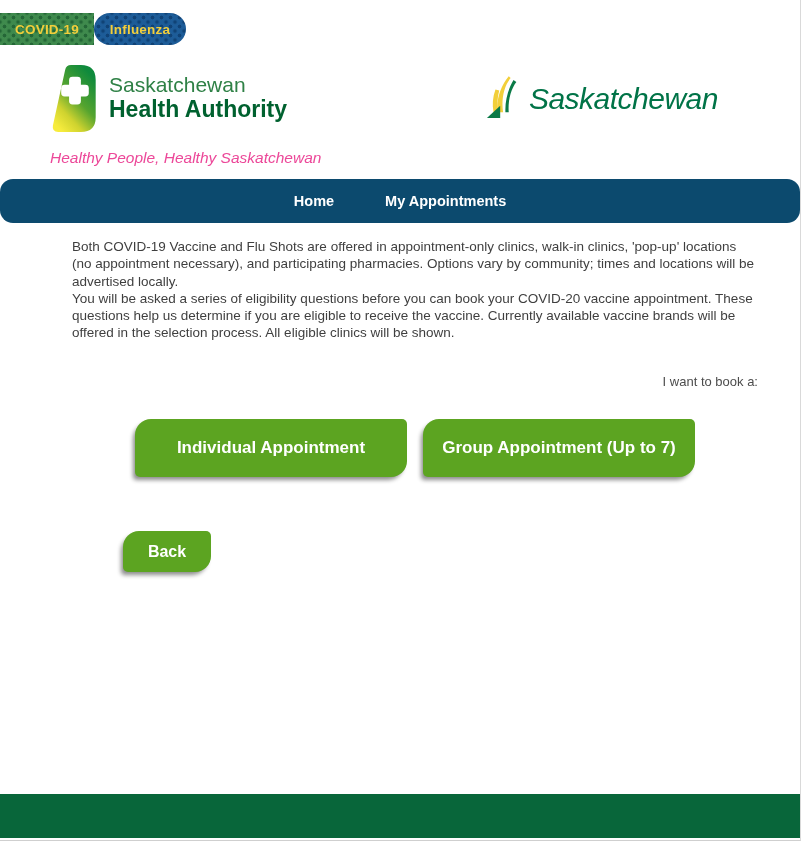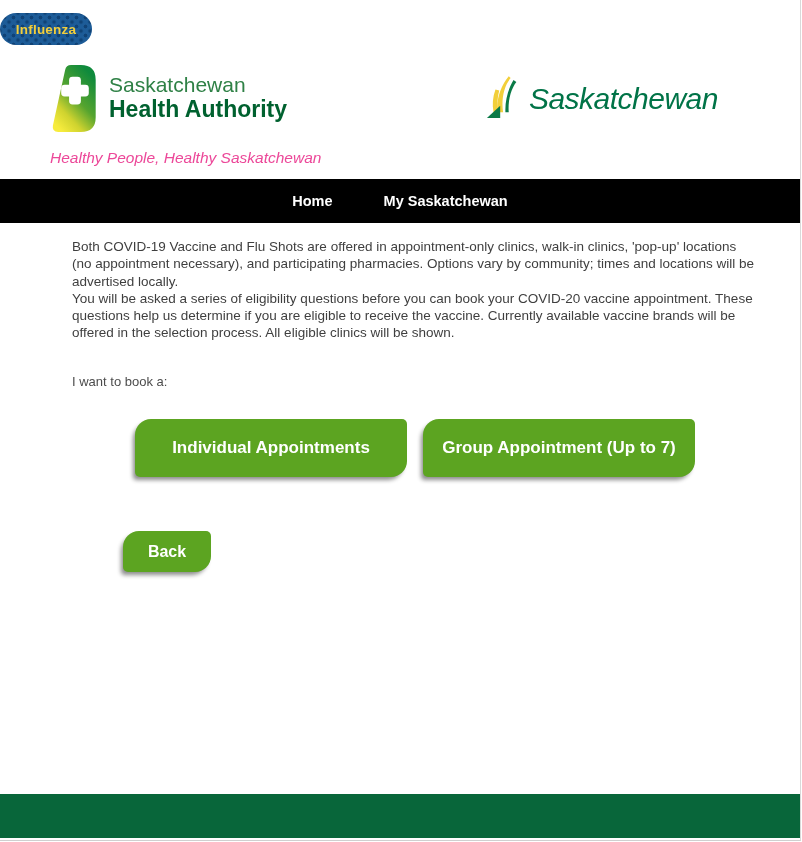--- a/index.html
+++ b/index.html
@@ -65,23 +65,24 @@
     margin: 16px 0 0 50px;
     font-style: italic;
     font-size: 15.5px;
     color: #ec4899;
   }
 
   
   .nav {
     margin-top: 12px;
     height: 44px;
-    background: #000000;
+    background: #0c4a6e;
     display: flex; align-items: center; justify-content: center;
     gap: 51px;
+    border-radius: 13px;
   }
   .nav-link {
     color: #ffffff; font-weight: 600; font-size: 14.5px;
     text-decoration: none; cursor: pointer;
   }
 
   
   .content {
     padding: 15px 42px 0 72px;
     color: #3f3f3f;
@@ -91,21 +92,21 @@
   .content p { margin: 0; max-width: 716px; }
   .section-heading {
     margin: 21px 0 0 0;
     font-weight: bold;
     font-size: 13.5px;
     color: #3a3a3a;
   }
 
   .book-prompt {
     margin-top: 31px;
-    text-align: left;
+    text-align: right;
     font-size: 13px;
     color: #4c4c4c;
   }
 
   .btn-row {
     display: flex; justify-content: center; gap: 16px;
     margin-top: 29px;
   }
   .green-btn {
     background: #5ca421;
@@ -131,20 +132,23 @@
     width: 100%; height: 44px;
     background: #08663a;
   }
 </style>
 </head>
 <body>
 
 <div class="page">
 
   <div class="tabs">
+    <div class="tab tab-covid">
+      <span>COVID-19</span>
+    </div>
     <div class="tab tab-flu">
       <span>Influenza</span>
     </div>
   </div>
 
   <div class="header">
     <div class="sha-logo">
       <span>
         <svg viewBox="0 0 48 70" aria-hidden="true">
           <defs>
@@ -176,31 +180,31 @@
         </svg>
       </span>
       <span class="prov-word">Saskatchewan</span>
     </div>
   </div>
 
   <div class="tagline">Healthy People, Healthy Saskatchewan</div>
 
   <div class="nav">
     <span class="nav-link">Home</span>
-    <span class="nav-link">My Saskatchewan</span>
+    <span class="nav-link">My Appointments</span>
   </div>
 
   <div class="content">
     <p>Both COVID-19 Vaccine and Flu Shots are offered in appointment-only clinics, walk-in clinics, 'pop-up' locations (no appointment necessary), and participating pharmacies. Options vary by community; times and locations will be advertised locally.</p>
     <p>You will be asked a series of eligibility questions before you can book your COVID-20 vaccine appointment. These questions help us determine if you are eligible to receive the vaccine. Currently available vaccine brands will be offered in the selection process. All eligible clinics will be shown.</p>
 
     <div class="book-prompt">I want to book a:</div>
 
     <div class="btn-row">
-      <button class="green-btn appt-btn">Individual Appointments</button>
+      <button class="green-btn appt-btn">Individual Appointment</button>
       <button class="green-btn appt-btn">Group Appointment (Up to 7)</button>
     </div>
 
     <button class="green-btn back-btn">Back</button>
   </div>
 
   <div class="footer"></div>
 
 </div>
 

